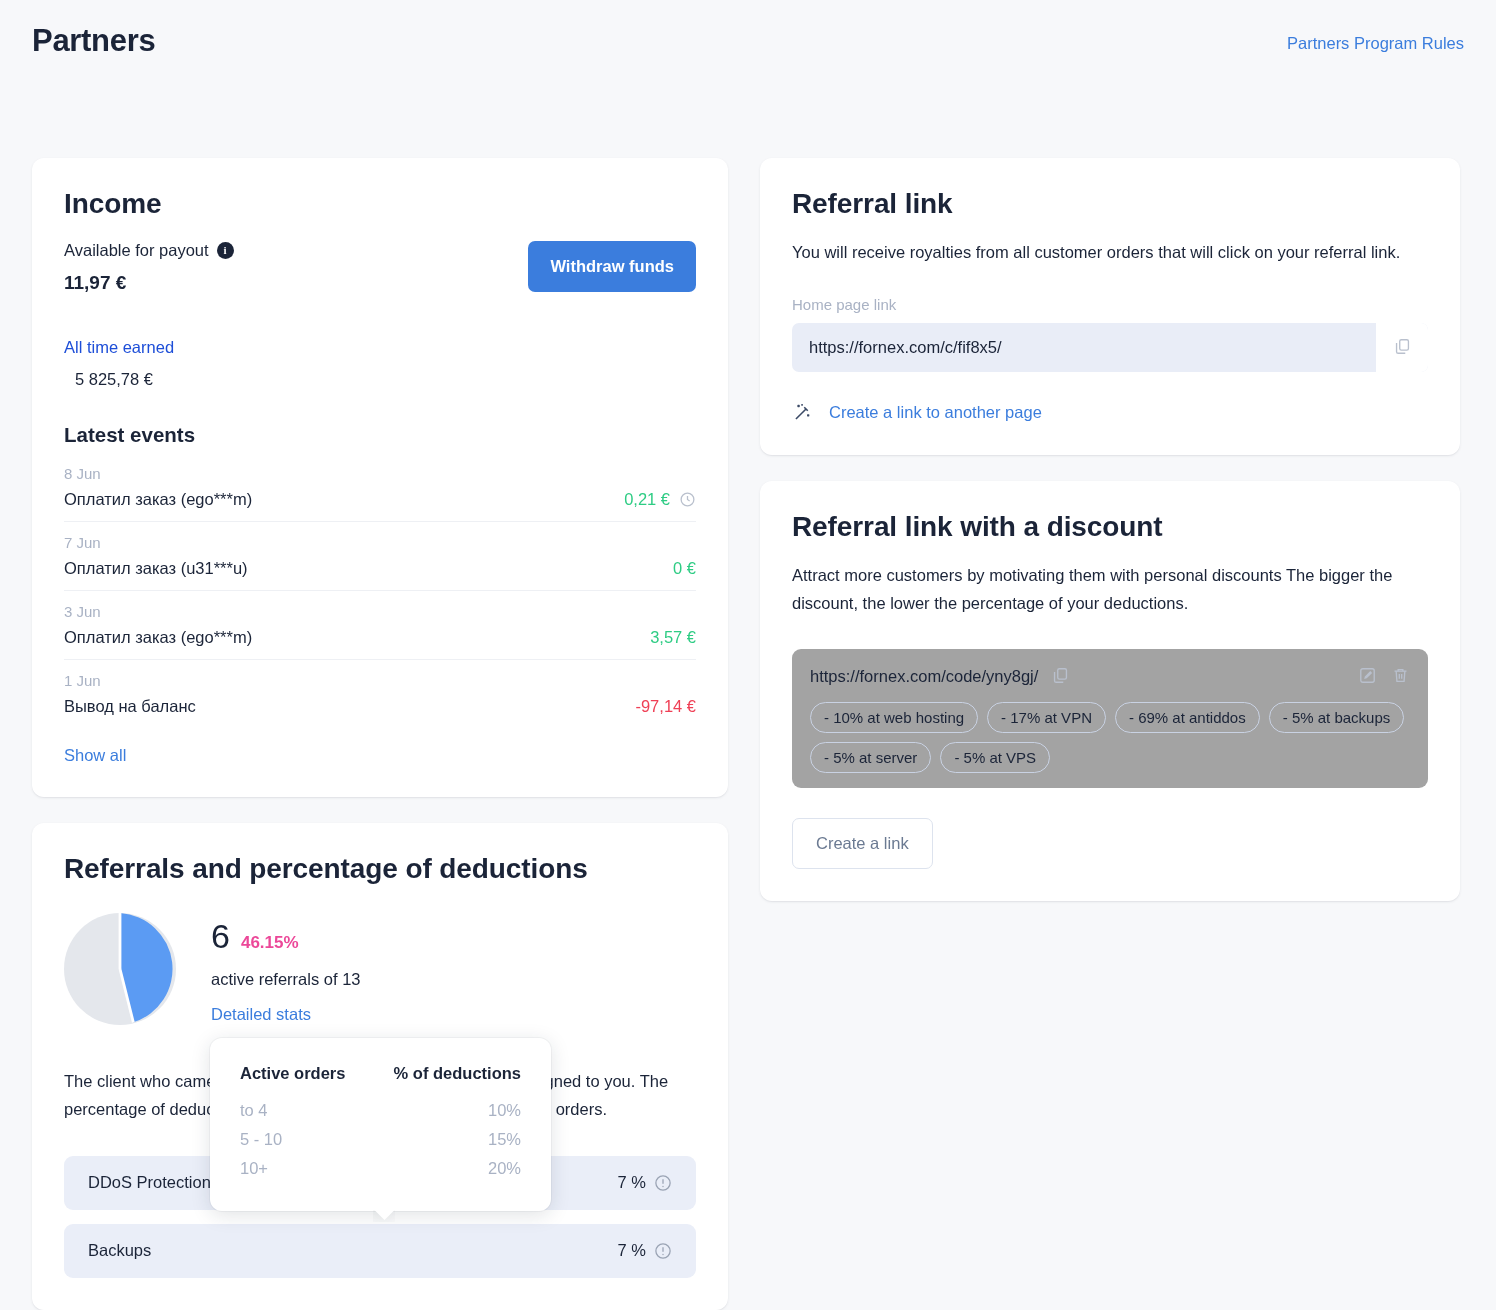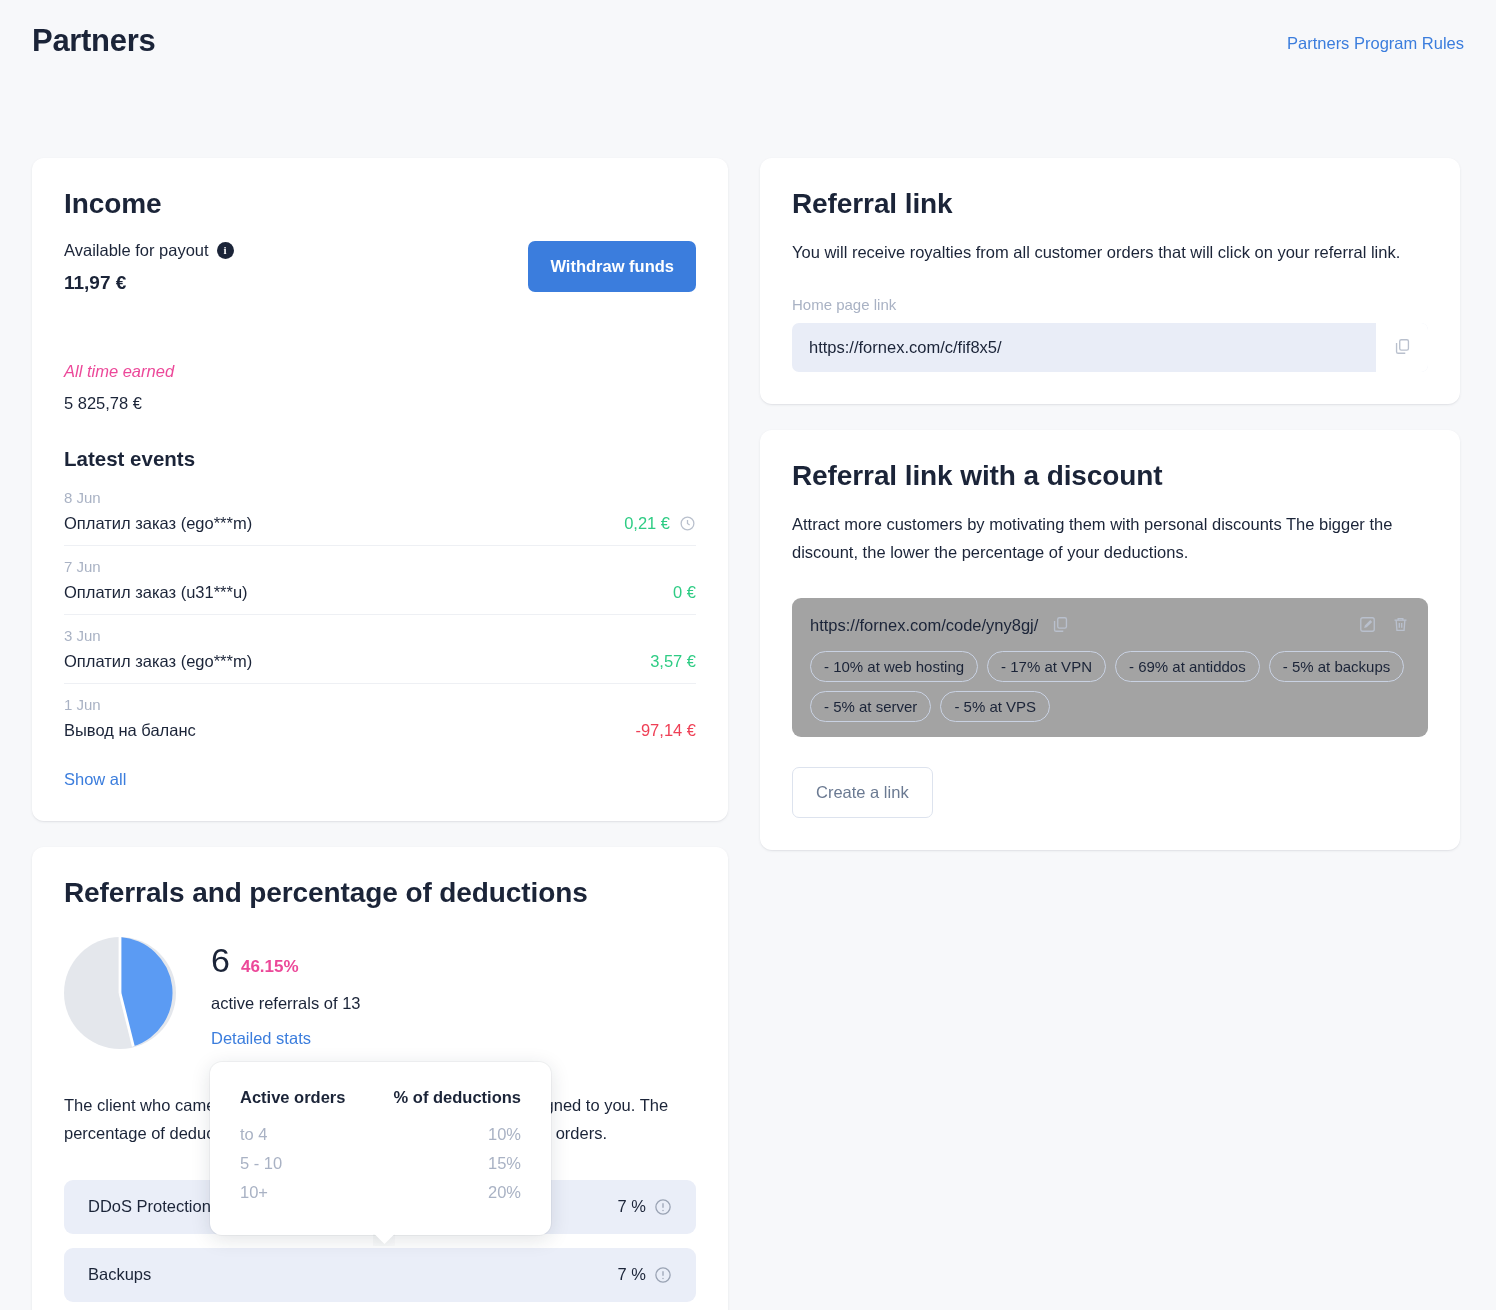--- a/index.html
+++ b/index.html
@@ -56,22 +56,22 @@
     display: inline-flex; align-items: center; justify-content: center; line-height: 1;
     cursor: pointer;
   }
 
   .btn-primary {
     background: #3b7ddd; color: #ffffff; border: none; border-radius: 7px;
     font-size: 16.5px; font-weight: 600; font-family: inherit;
     padding: 16px 22px; cursor: pointer; white-space: nowrap;
   }
 
-  .alltime-label { font-size: 16.5px; color: #ec4899; margin-top: 68px; font-style: italic; }
-  .alltime-amount { font-size: 16.5px; color: #1b2438; margin-top: 13px; }
+  .alltime-label { font-size: 16.5px; color: #1d4ed8; margin-top: 44px; }
+  .alltime-amount { font-size: 16.5px; color: #1b2438; margin-top: 13px; margin-left: 11px; }
 
   .sub-title { font-size: 20.5px; font-weight: 700; margin-top: 34px; color: #1b2438; }
 
   
   .events { margin-top: 18px; }
   .event { padding: 0 0 12px; border-bottom: 1px solid #eef0f4; margin-bottom: 12px; }
   .event:last-of-type { border-bottom: none; margin-bottom: 0; padding-bottom: 6px; }
   .event-date { font-size: 15px; color: #a9b2c4; margin-bottom: 8px; }
   .event-row { display: flex; justify-content: space-between; align-items: center; }
   .event-text { font-size: 16.5px; color: #1b2438; }
@@ -336,20 +336,32 @@
           <button class="copy-btn">
             <span>
               <svg viewBox="0 0 24 24" fill="none" stroke="currentColor" stroke-width="1.7" width="19" height="19">
                 <rect x="8.5" y="3.5" width="11" height="13" rx="2"></rect>
                 <path d="M15.5 20.5H6.5a2 2 0 0 1-2-2v-11"></path>
               </svg>
             </span>
           </button>
         </div>
 
+        <div class="wand-row">
+          <span class="wand-icon">
+            <svg viewBox="0 0 24 24" fill="none" stroke="currentColor" stroke-width="1.8" width="21" height="21">
+              <path d="M4.5 19.5L16 8"></path>
+              <path d="M14 6l4 4"></path>
+              <path d="M7.5 3v3M6 4.5h3"></path>
+              <path d="M18.5 14v2.6M17.2 15.3h2.6"></path>
+              <path d="M11.5 2.5v1.6M10.7 3.3h1.6"></path>
+            </svg>
+          </span>
+          <a class="wand-link">Create a link to another page</a>
+        </div>
       </div>
 
       <div class="card">
         <div class="card-title">Referral link with a discount</div>
         <div class="card-desc">Attract more customers by motivating them with personal discounts The bigger the discount, the lower the percentage of your deductions.</div>
 
         <div class="discount-box">
           <div class="discount-head">
             <div class="discount-url">
               <span>https://fornex.com/code/yny8gj/</span>

